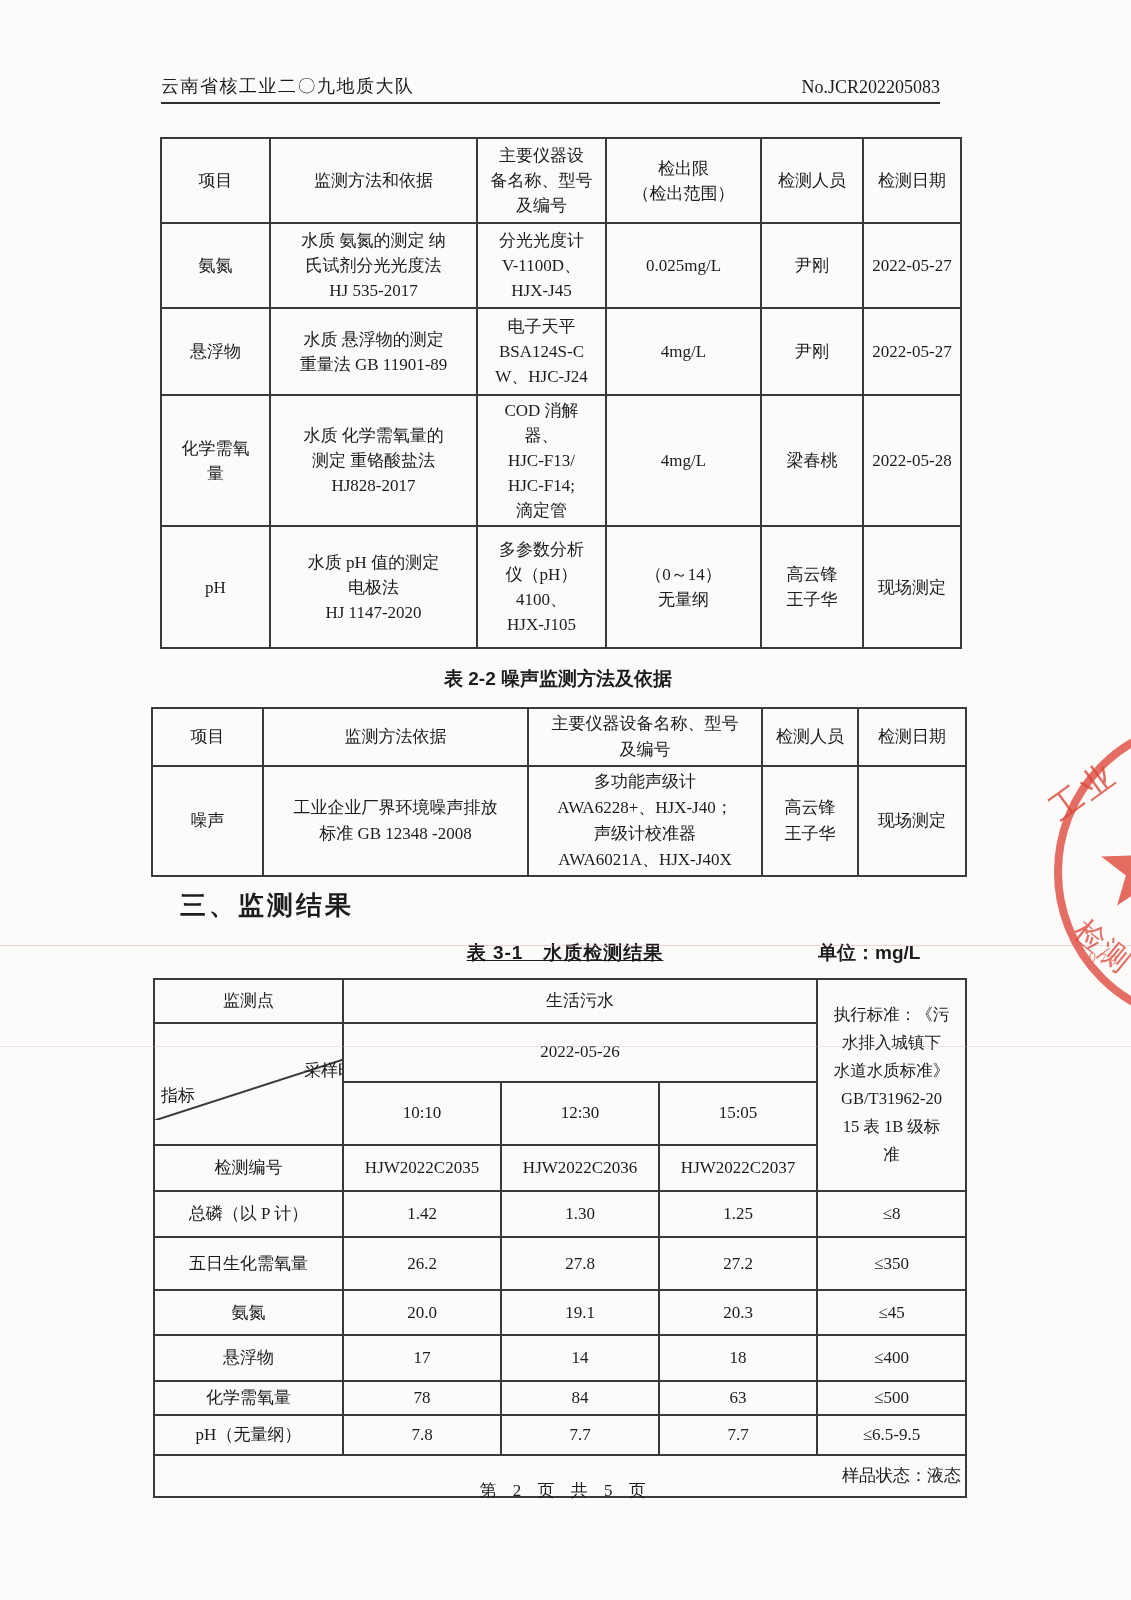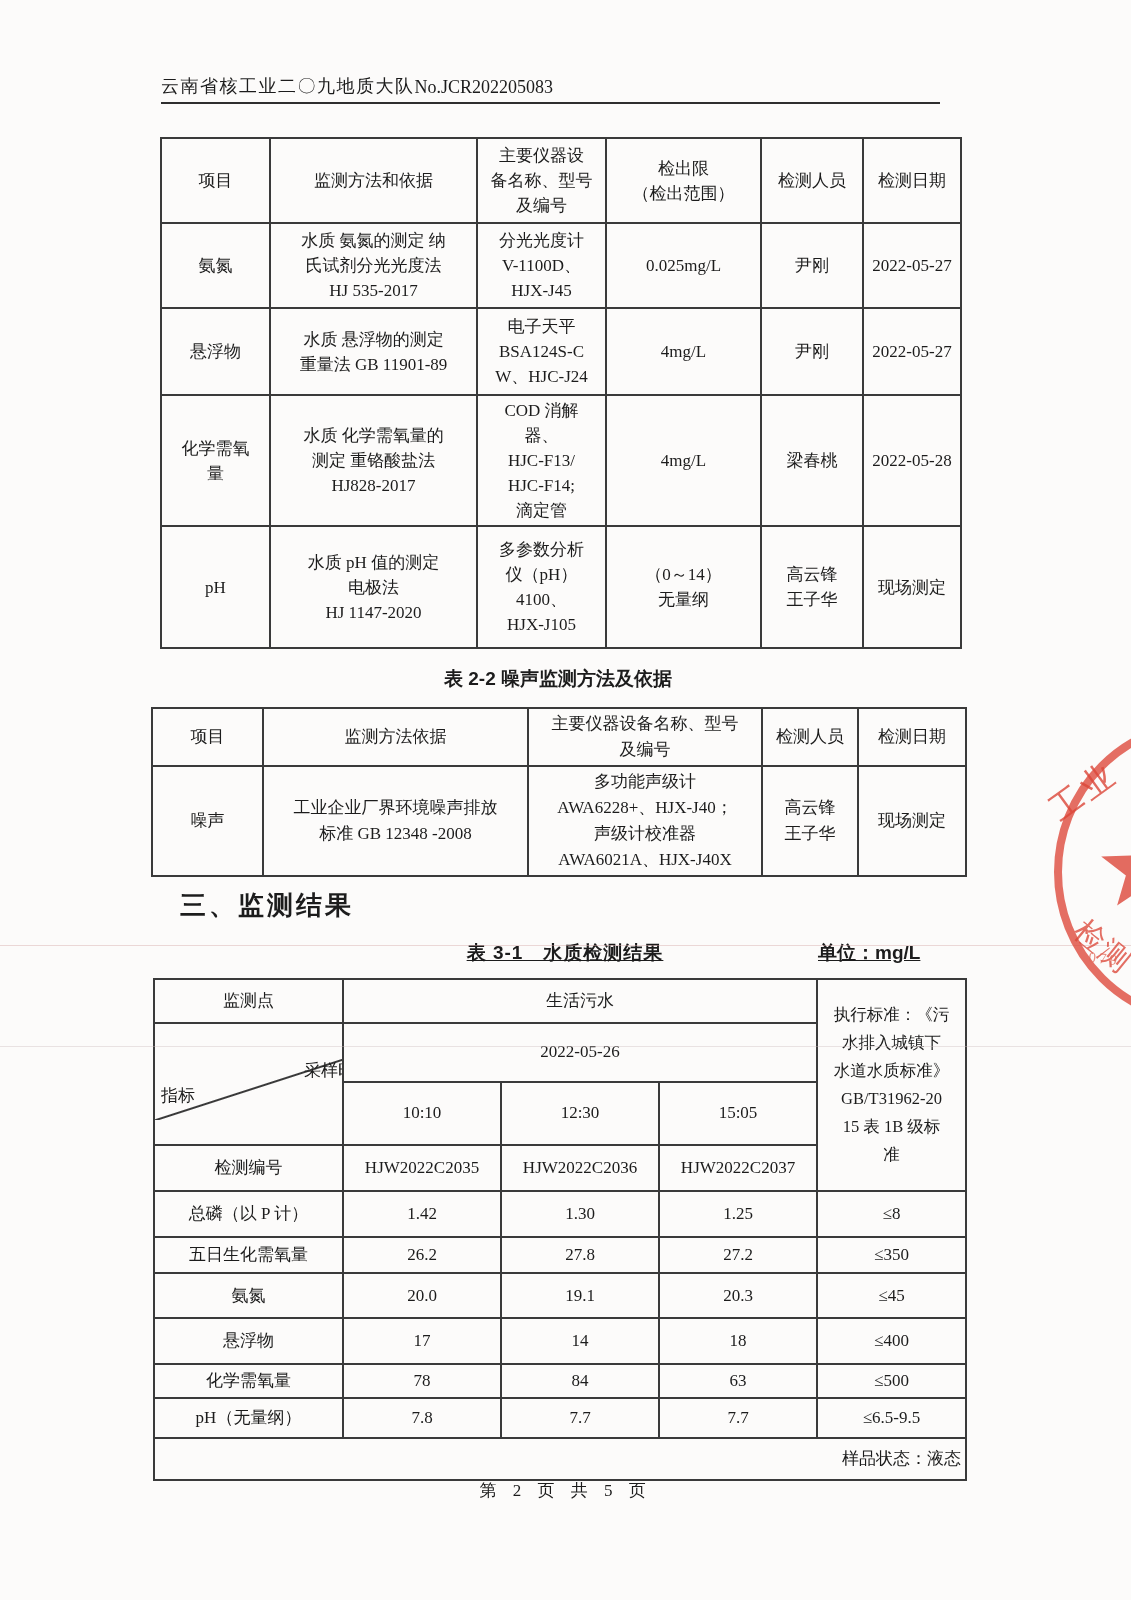--- a/index.html
+++ b/index.html
@@ -10,40 +10,40 @@
   }
   #page{
     position:relative;width:1131px;height:1600px;
     background:#fcfbfa;overflow:hidden;color:#1c1c1c;
   }
   .hei{font-family:"Liberation Sans","DejaVu Sans",sans-serif;font-weight:700;}
 
   
   #hdr{
     position:absolute;left:161px;top:74px;width:779px;
-    display:flex;justify-content:flex-start;align-items:flex-end;
+    display:flex;justify-content:space-between;align-items:flex-end;
     border-bottom:2px solid #2e2e2e;padding-bottom:4px;font-size:18px;
   }
   #hdr .org{letter-spacing:1.5px;}
 
   
   table{border-collapse:collapse;table-layout:fixed;}
   td{
     border:2px solid #3a3a3a;text-align:center;vertical-align:middle;
     white-space:pre-line;padding:2px 4px;overflow:hidden;
   }
   .tblwrap{position:absolute;}
   #t1 table{width:800px;font-size:17px;line-height:25px;}
   #t2 table{width:814px;font-size:17px;line-height:26px;}
   #t3 table{width:812px;font-size:17px;line-height:24px;}
 
   #t2title{position:absolute;left:151px;top:666px;width:814px;text-align:center;font-size:19px;}
   #sec3{position:absolute;left:180px;top:888px;font-size:26px;letter-spacing:3px;}
   #t3title{position:absolute;left:300px;top:940px;width:530px;text-align:center;font-size:19px;letter-spacing:1px;text-decoration:underline;}
-  #t3unit{position:absolute;left:818px;top:940px;font-size:19px;text-decoration:underline;}
+  #t3unit{position:absolute;left:818px;top:940px;font-size:19px;}
 
   
   .diag{position:relative;width:100%;height:100%;
     background:linear-gradient(to bottom right,transparent calc(50% - 1.2px),#3a3a3a calc(50% - 0.2px),#3a3a3a calc(50% + 0.8px),transparent calc(50% + 1.8px));padding-left:36px;}
   .diag .tr{position:absolute;top:11px;right:6px;}
   .diag .bl{position:absolute;bottom:12px;left:6px;}
   .stdcell{line-height:28px;font-size:16.5px;}
   .samplecell{text-align:right;padding-left:16px;}
 
   #footer{position:absolute;left:0;top:1479px;width:1131px;text-align:center;font-size:17px;letter-spacing:6px;}
@@ -226,21 +226,21 @@
         <td>HJW2022C2036</td>
         <td>HJW2022C2037</td>
       </tr>
       <tr style="height:46px">
         <td>总磷（以 P 计）</td>
         <td>1.42</td>
         <td>1.30</td>
         <td>1.25</td>
         <td>≤8</td>
       </tr>
-      <tr style="height:36px">
+      <tr style="height:53px">
         <td>五日生化需氧量</td>
         <td>26.2</td>
         <td>27.8</td>
         <td>27.2</td>
         <td>≤350</td>
       </tr>
       <tr style="height:45px">
         <td>氨氮</td>
         <td>20.0</td>
         <td>19.1</td>

